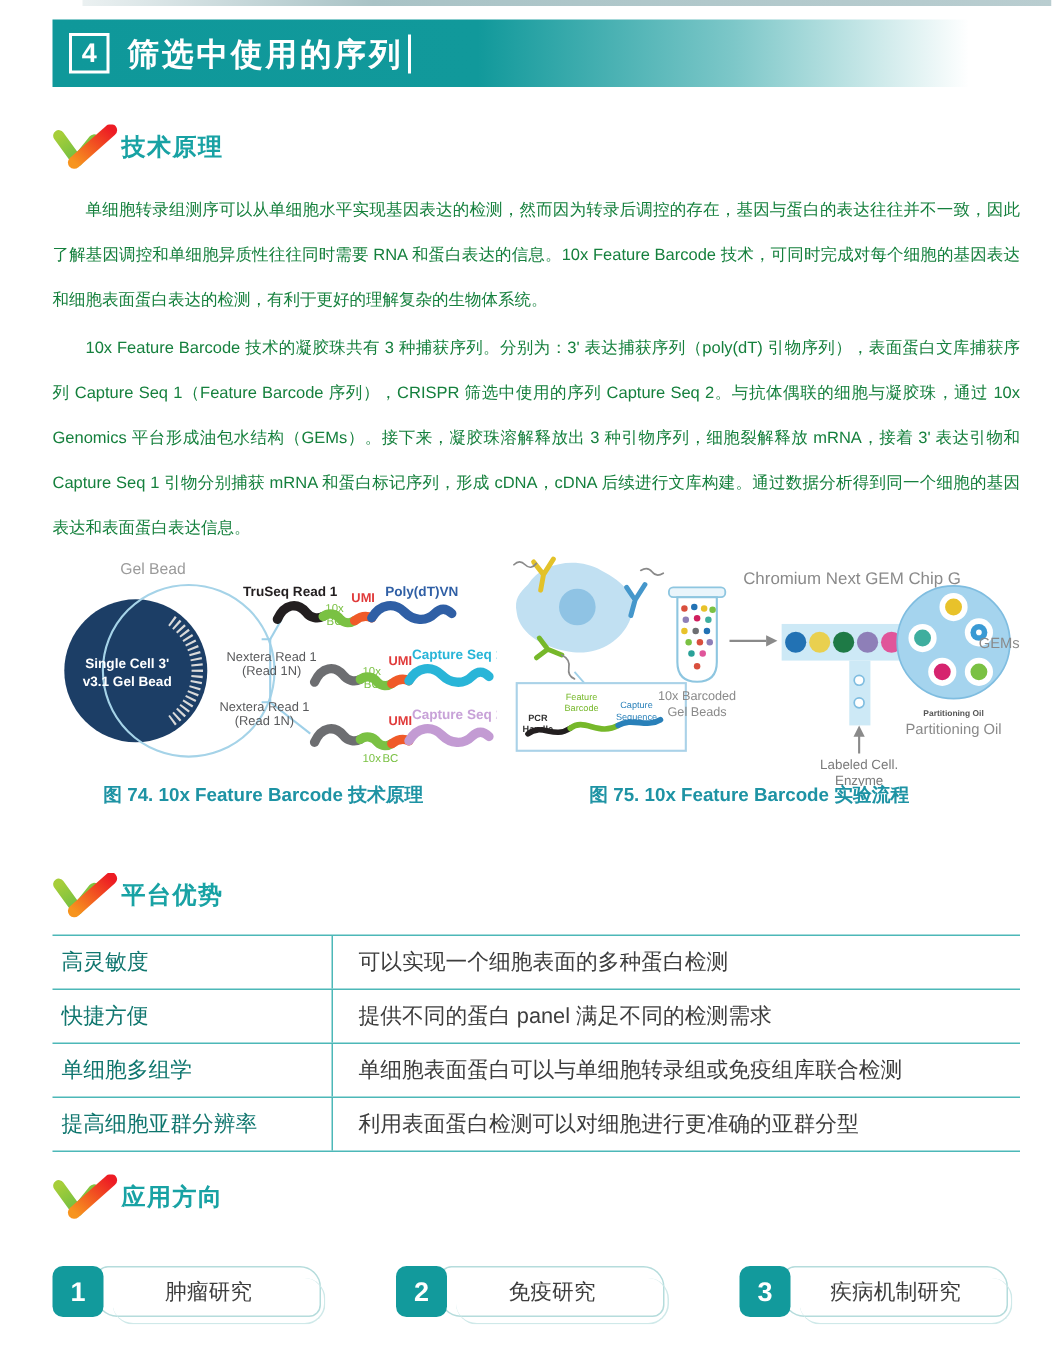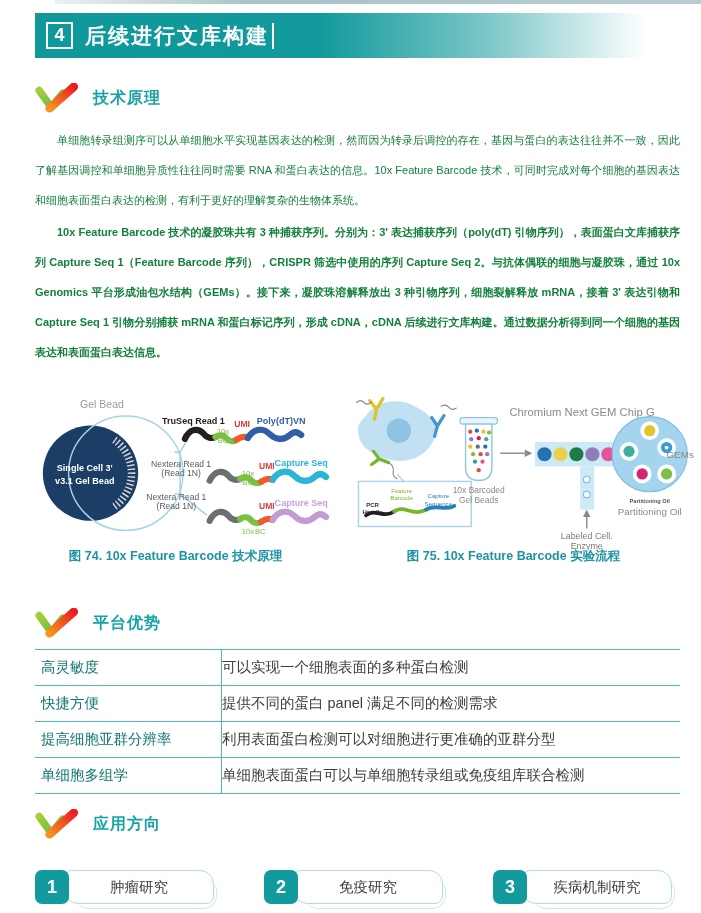--- a/index.html
+++ b/index.html
@@ -14,43 +14,43 @@
     background:linear-gradient(90deg,#0f989a 0%, #11999b 45%, rgba(17,153,155,.55) 72%, rgba(17,153,155,0) 97%);
     display:flex; align-items:center; }
   .num-box { margin-left:11px; width:27px; height:27px; border:2px solid #fff;
     display:flex; align-items:center; justify-content:center;
     color:#fff; font-weight:bold; font-size:18px; flex:0 0 auto; }
   .header-title { color:#fff; font-size:21px; font-weight:bold; margin-left:12px; letter-spacing:2px; }
   .caret { width:2px; height:26px; background:#fff; margin-left:3px; }
 
   .content { position:absolute; top:58px; left:35px; width:645px; }
 
-  .sec-head { display:flex; align-items:center; gap:14px; height:32px; }
+  .sec-head { display:flex; align-items:center; gap:2px; height:32px; }
   .sec-head.first { margin-top:24px; }
   .sec-title { color:#18a2a4; font-size:16px; font-weight:bold; letter-spacing:1px; }
   .v-icon { width:44px; height:30px; flex:0 0 auto; }
 
   .para { font-size:11px; line-height:30px; color:#15803d; text-align:justify;
     text-indent:2em; }
   .para.p1 { margin-top:11px; }
-  .para.p2 { margin-top:2px;font-weight:bold; }
-
-  .figs { display:flex; gap:16px; margin-top:28px; height:172px; }
+  .para.p2 { margin-top:2px; }
+
+  .figs { display:flex; gap:2px; margin-top:2px; height:172px; }
   .fig-col { position:relative; height:172px; }
   .fig-col.left { width:296px; }
   .fig-col.right { width:352px; }
   .fig-cap { position:absolute; bottom:2px; left:0; right:15px; text-align:center;
     color:#1e93a4; font-size:12.5px; font-weight:bold; }
 
   .sec-head.advantages { margin-top:40px; }
   .adv-table { margin-top:10px; border-bottom:1px solid #4db8b8; }
   .adv-row { display:flex; align-items:center; height:36px; border-top:1px solid #4db8b8; }
   .adv-key { width:186px; padding-left:6px; color:#0f766e; font-size:14.5px; }
   .adv-val { flex:1; align-self:stretch; display:flex; align-items:center;
-    border-left:1px solid #4db8b8; color:#3d3d3d; font-size:14.5px; }
+    border-left:1px solid #4db8b8; padding-left:17px; color:#3d3d3d; font-size:14.5px; }
 
   .sec-head.applications { margin-top:14px; }
   .apps { display:flex; justify-content:space-between; margin-top:30px; padding-right:8px; }
   .app-item { display:flex; align-items:center; }
   .badge { position:relative; z-index:2; width:34px; height:34px; background:#129a9c;
     border-radius:7px; display:flex; align-items:center; justify-content:center;
     color:#fff; font-size:18px; font-weight:bold; }
   .pill { position:relative; z-index:1; margin-left:-5px; height:34px; min-width:150px;
     padding:0 20px; background:#fff; border:1px solid #b5dcdc;
     border-radius:8px 14px 8px 14px; display:flex; align-items:center; justify-content:center;
@@ -63,21 +63,21 @@
 </style>
 </head>
 <body>
 
 <div class="page">
 
   <div class="top-strip"></div>
 
   <div class="header-bar">
     <div class="num-box">4</div>
-    <div class="header-title">后续进行文库构建</div>
+    <div class="header-title">筛选中使用的序列</div>
     <div class="caret"></div>
   </div>
 
   <div class="content">
 
     <div class="sec-head first">
       <svg class="v-icon" viewBox="0 0 44 32">
         <defs>
           <linearGradient id="gGrad" x1="0" y1="0" x2="1" y2="1">
             <stop offset="0" stop-color="#a6ce39"></stop>
@@ -279,26 +279,26 @@
     <div class="adv-table">
       <div class="adv-row">
         <div class="adv-key">高灵敏度</div>
         <div class="adv-val">可以实现一个细胞表面的多种蛋白检测</div>
       </div>
       <div class="adv-row">
         <div class="adv-key">快捷方便</div>
         <div class="adv-val">提供不同的蛋白 panel 满足不同的检测需求</div>
       </div>
       <div class="adv-row">
+        <div class="adv-key">单细胞多组学</div>
+        <div class="adv-val">单细胞表面蛋白可以与单细胞转录组或免疫组库联合检测</div>
+      </div>
+      <div class="adv-row">
         <div class="adv-key">提高细胞亚群分辨率</div>
         <div class="adv-val">利用表面蛋白检测可以对细胞进行更准确的亚群分型</div>
-      </div>
-      <div class="adv-row">
-        <div class="adv-key">单细胞多组学</div>
-        <div class="adv-val">单细胞表面蛋白可以与单细胞转录组或免疫组库联合检测</div>
       </div>
     </div>
 
     <div class="sec-head applications">
       <svg class="v-icon" viewBox="0 0 44 32">
         <path d="M3,8 L16,26 L28,11" stroke="url(#gGrad)" stroke-width="8" fill="none" stroke-linejoin="round" stroke-linecap="round"></path>
         <path d="M14,27 L40,4" stroke="url(#oGrad)" stroke-width="9" fill="none" stroke-linecap="round"></path>
       </svg>
       <div class="sec-title">应用方向</div>
     </div>

